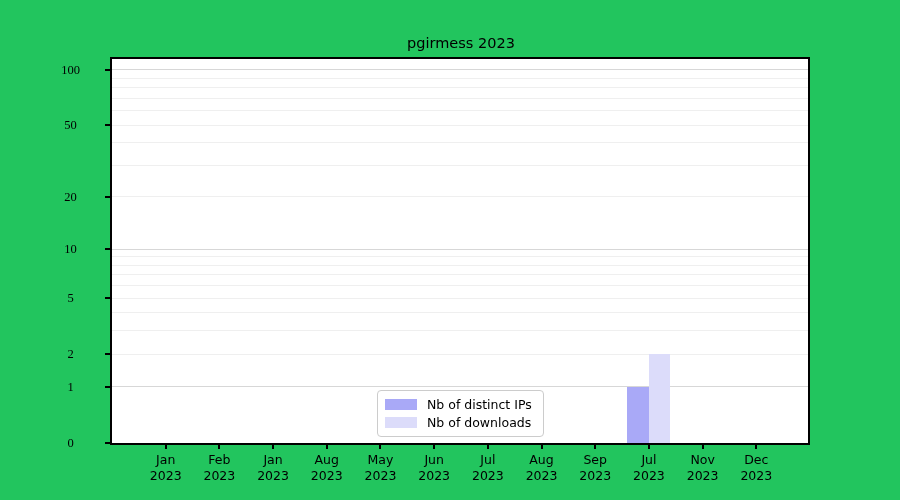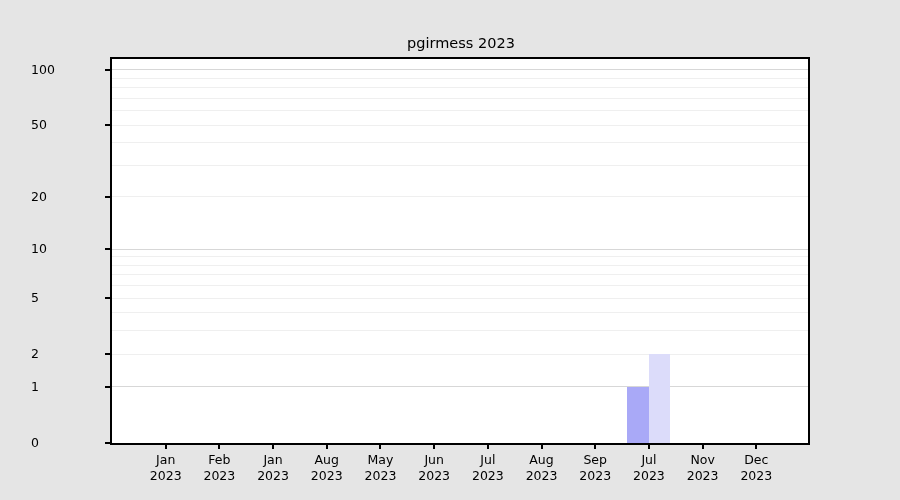--- a/index.html
+++ b/index.html
@@ -1,17 +1,17 @@
 <!DOCTYPE html>
 <html><head>
 <meta charset="utf-8">
 <style>
   html,body{margin:0;padding:0;background:#ffffff;}
   .figure{
-    position:relative;width:900px;height:500px;background:#e5e5e5;
+    position:relative;width:900px;height:500px;background:#22c55e;
     font-family:"DejaVu Sans","Liberation Sans",sans-serif;color:#000;
     overflow:hidden;
   }
   .chart-title{
     position:absolute;left:112px;top:35px;width:698px;height:20px;
     text-align:center;font-size:14.5px;color:#000;
   }
   .plot{
     position:absolute;left:112px;top:59px;width:698px;height:384px;
     overflow:hidden;background:#ffffff;
@@ -20,22 +20,22 @@
   .gridline.minor{background:#efefef;}
   .gridline.major{background:#d7d7d7;}
   .bar{position:absolute;}
   .frame{
     position:absolute;left:110px;top:57px;width:700px;height:388px;
     border:2px solid #000;box-sizing:border-box;pointer-events:none;
   }
   .ytick{position:absolute;width:7px;height:2px;background:#000;}
   .xtick{position:absolute;width:2px;height:6px;background:#000;}
   .ylabel{
-    position:absolute;left:31px;width:65px;text-align:left;
-    font-size:12.5px;line-height:14px;transform:translateY(-50%);
+    position:absolute;left:38px;width:65px;text-align:center;
+    font-size:12.5px;line-height:14px;transform:translateY(-50%);font-family:Liberation Serif, serif;
   }
   .xlabel{
     position:absolute;width:64px;margin-left:-32px;text-align:center;
     font-size:12.5px;line-height:16px;top:452px;
   }
   .legend{
     position:absolute;left:377px;top:390px;width:167px;height:47px;
     box-sizing:border-box;border:1px solid #cccccc;border-radius:4px;
     background:#ffffff;display:flex;flex-direction:column;
     justify-content:center;padding-left:7px;gap:3px;
@@ -148,13 +148,23 @@
         <div class="">Nov</div>
         <div class="">2023</div>
       </div>
       <div class="xtick" style="left: 755.308px; top: 443px;"></div>
       <div class="xlabel" style="left: 756.308px;">
         <div class="">Dec</div>
         <div class="">2023</div>
       </div>
     </div>
 
+  <div class="legend">
+    <div class="legend-row">
+      <span class="legend-swatch" id="sw0" style="background: rgb(169, 169, 247);"></span>
+      <span class="legend-label">Nb of distinct IPs</span>
+    </div>
+    <div class="legend-row">
+      <span class="legend-swatch" id="sw1" style="background: rgb(220, 220, 250);"></span>
+      <span class="legend-label">Nb of downloads</span>
+    </div>
+  </div>
 </div>
 
 </body></html>

